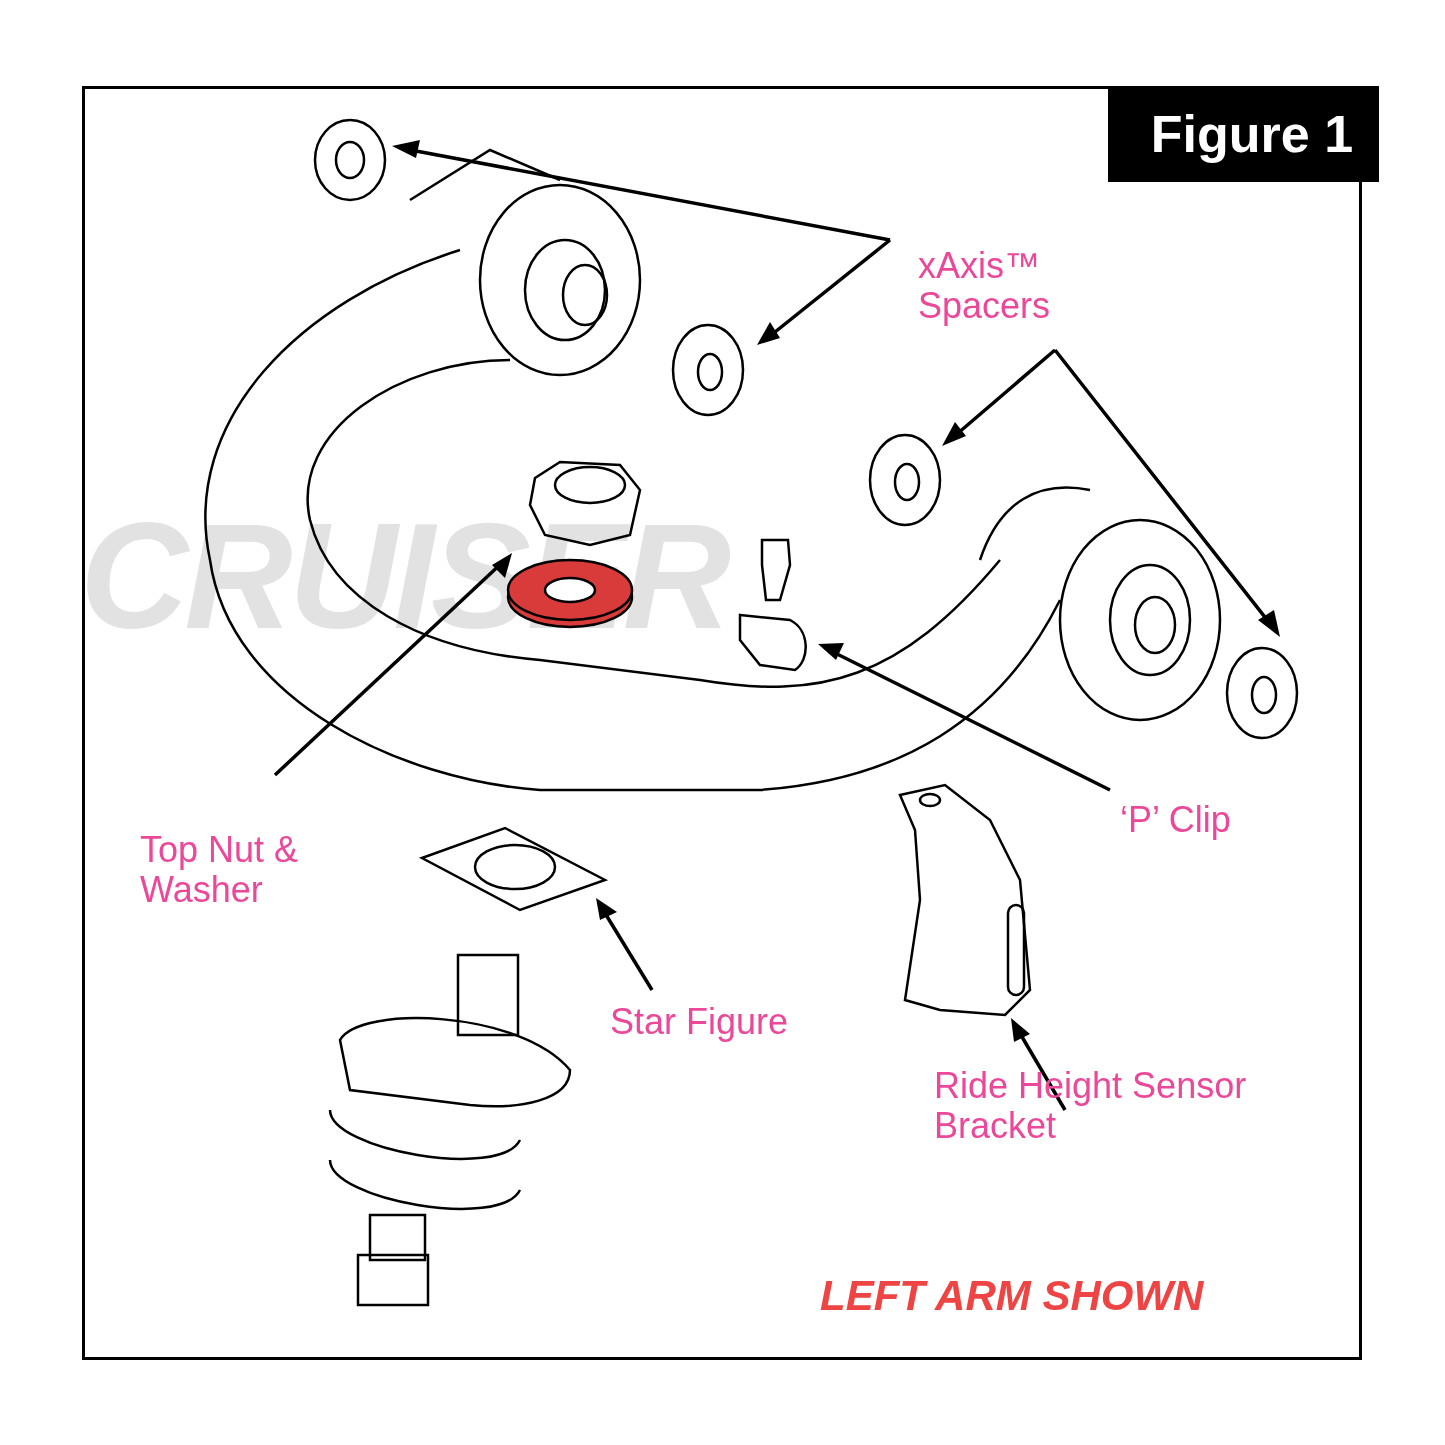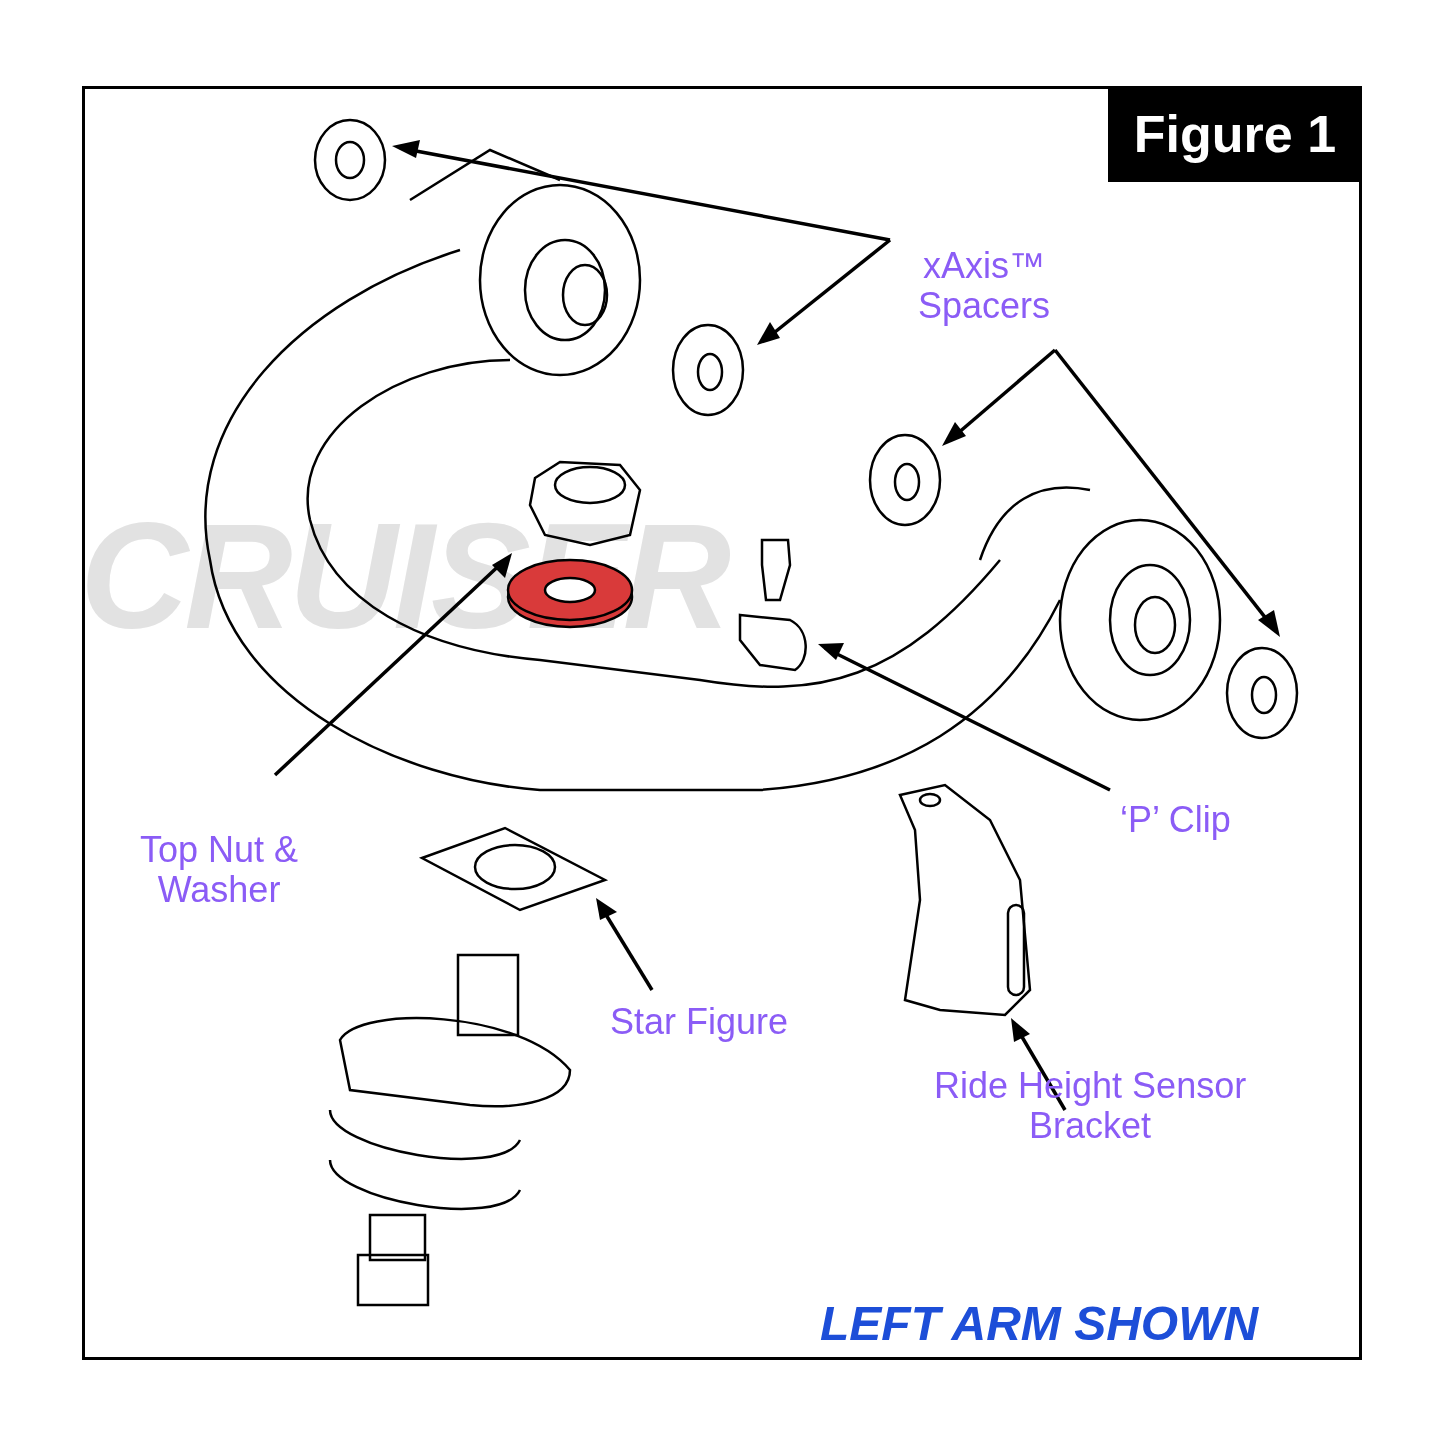--- a/index.html
+++ b/index.html
@@ -1,20 +1,20 @@
 <!DOCTYPE html>
 <html><head>
 <meta charset="utf-8">
 <style>
   html,body{margin:0;padding:0;background:#fff;}
   body{width:1445px;height:1445px;position:relative;overflow:hidden;font-family:"Liberation Sans",sans-serif;}
   .frame{position:absolute;left:82px;top:86px;width:1280px;height:1274px;border:3px solid #000;box-sizing:border-box;}
-  .fig-badge{position:absolute;left:1108px;top:86px;width:254px;height:96px;background:#000;color:#fff;font-weight:bold;font-size:52px;display:flex;align-items:center;justify-content:center;}
-  .label{position:absolute;font-size:36px;color:#8b5cf6;line-height:40px;white-space:pre;text-align:center;}
-  .note{position:absolute;font-size:48px;font-weight:bold;font-style:italic;color:#1d4ed8;margin-top:24px;}
+  .fig-badge{position:absolute;left:1108px;top:86px;width:254px;height:96px;background:#000;color:#fff;font-weight:bold;font-size:52px;display:flex;align-items:center;justify-content:center;padding-left:17px;}
+  .label{position:absolute;font-size:36px;color:#ec4899;line-height:40px;white-space:pre;}
+  .note{position:absolute;font-size:42px;font-weight:bold;font-style:italic;color:#ef4444;}
   svg.art{position:absolute;left:0;top:0;}
   .wm{position:absolute;font-size:150px;font-weight:bold;font-style:italic;color:#e2e2e2;letter-spacing:-4px;}
 </style>
 </head>
 <body>
 
 <div class="wm" style="left:80px;top:490px;">CRUISER</div>
 
 <svg class="art" width="1445" height="1445" fill="none" stroke="#000" stroke-width="2.5">
 

